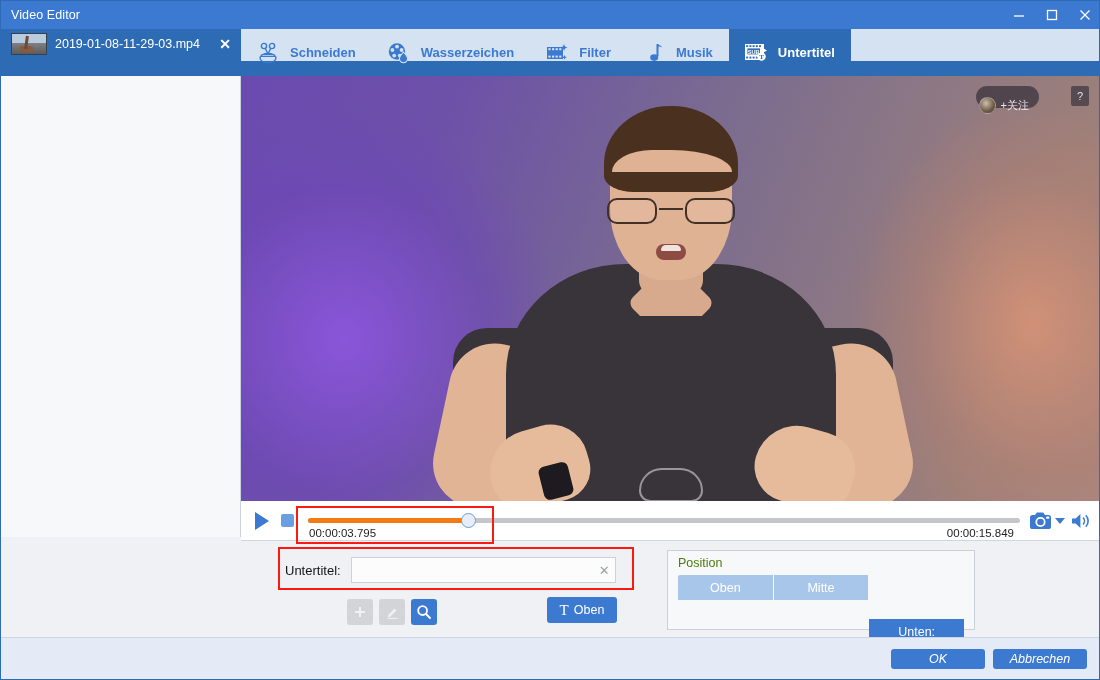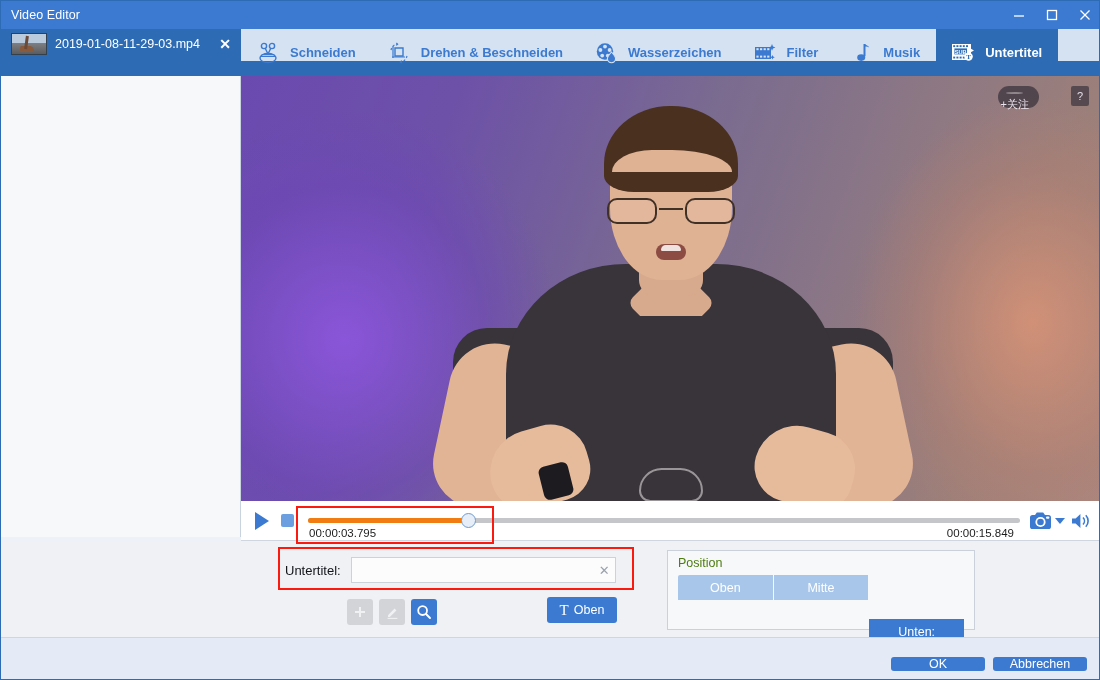--- a/index.html
+++ b/index.html
@@ -176,21 +176,21 @@
   }
   .logo-outline {
     position: absolute; left: 50%; top: 392px; transform: translateX(-50%);
     width: 64px; height: 34px; border: 2px solid rgba(235,230,228,.55);
     border-radius: 40px 40px 20px 20px; font-size: 0;
   }
 
   .follow-overlay {
     position: absolute; right: 62px; top: 10px; height: 22px;
     display: flex; align-items: center; gap: 5px;
-    background: rgba(55,48,58,.72); border-radius: 12px; padding: 6px 10px 0 3px; flex-direction: column;
+    background: rgba(55,48,58,.72); border-radius: 12px; padding: 16px 10px 0 3px;
   }
   .follow-ava {
     width: 17px; height: 17px; border-radius: 50%;
     background: radial-gradient(circle at 40% 35%, #cdbfae 0%, #6d5a46 60%, #3a2f26 100%);
     border: 1px solid rgba(255,255,255,.35);
   }
   .follow-text { color: #e9e4ee; font-size: 11px; line-height: 1; }
   .help-overlay {
     position: absolute; right: 12px; top: 10px;
     width: 18px; height: 20px; background: rgba(60,54,64,.72);
@@ -317,23 +317,23 @@
     position: absolute; left: 88%; top: 1px; width: 12px; height: 12px;
     margin-left: -6px; border-radius: 50%; background: #3b7ad0;
   }
 
   
   .footer {
     position: absolute; left: 0; top: 636px; width: 1100px; height: 44px;
     background: #e4ebf7; border-top: 1px solid #ccd6e6;
   }
   .fbtn {
-    position: absolute; top: 19px; height: 14px; width: 94px;
+    position: absolute; top: 11px; height: 20px; width: 94px;
     background: #3b7ad0; border-radius: 3px; color: #ffffff;
-    display: flex; align-items: center; justify-content: center; font-size: 12.5px;
+    display: flex; align-items: center; justify-content: center; font-size: 12.5px; font-style: italic;
   }
   #btn-ok { right: 116px; }
   #btn-cancel { right: 14px; }
 </style>
 </head>
 <body>
 
 <div class="app">
 
   <div class="titlebar">
@@ -374,33 +374,20 @@
             <circle cx="8" cy="4" r="2.6" fill="none" stroke="#3b7ad0" stroke-width="1.4"></circle>
             <circle cx="16" cy="4" r="2.6" fill="none" stroke="#3b7ad0" stroke-width="1.4"></circle>
             <path d="M9.2 6.2 L12 12 M14.8 6.2 L12 12" stroke="#3b7ad0" stroke-width="1.4" fill="none"></path>
             <ellipse cx="12" cy="16" rx="8" ry="4.6" fill="none" stroke="#3b7ad0" stroke-width="1.4"></ellipse>
             <path d="M4.6 14.5 H19.4 M5.7 12.6 H18.3" stroke="#3b7ad0" stroke-width="1.2"></path>
           </svg>
         </span>
         <span>Schneiden</span>
       </div>
 
-      <div class="tab">
-        <span class="tico">
-          <svg width="24" height="24" viewBox="0 0 24 24">
-            <path d="M8 7 H16 V15 H8 Z" fill="none" stroke="#3b7ad0" stroke-width="1.4"></path>
-            <path d="M6 5 V17 M5 16 H18" stroke="#3b7ad0" stroke-width="1.2"></path>
-            <path d="M4 9 A8 8 0 0 1 10 3" fill="none" stroke="#3b7ad0" stroke-width="1.2" stroke-dasharray="2 2"></path>
-            <path d="M20 15 A8 8 0 0 1 14 21" fill="none" stroke="#3b7ad0" stroke-width="1.2" stroke-dasharray="2 2"></path>
-            <path d="M9.4 2 L10.6 3.2 L9.2 4.4" fill="none" stroke="#3b7ad0" stroke-width="1.2"></path>
-            <path d="M14.6 22 L13.4 20.8 L14.8 19.6" fill="none" stroke="#3b7ad0" stroke-width="1.2"></path>
-          </svg>
-        </span>
-        <span>Drehen &amp; Beschneiden</span>
-      </div>
 
       <div class="tab">
         <span class="tico">
           <svg width="25" height="24" viewBox="0 0 25 24">
             <circle cx="11" cy="10.5" r="8.2" fill="#3b7ad0"></circle>
             <g fill="#d4e2f2">
               <circle cx="11" cy="5.6" r="1.9"></circle>
                 <circle cx="6.4" cy="9" r="1.9"></circle>
               <circle cx="15.6" cy="9" r="1.9"></circle>
                 <circle cx="8.2" cy="14.6" r="1.9"></circle>

